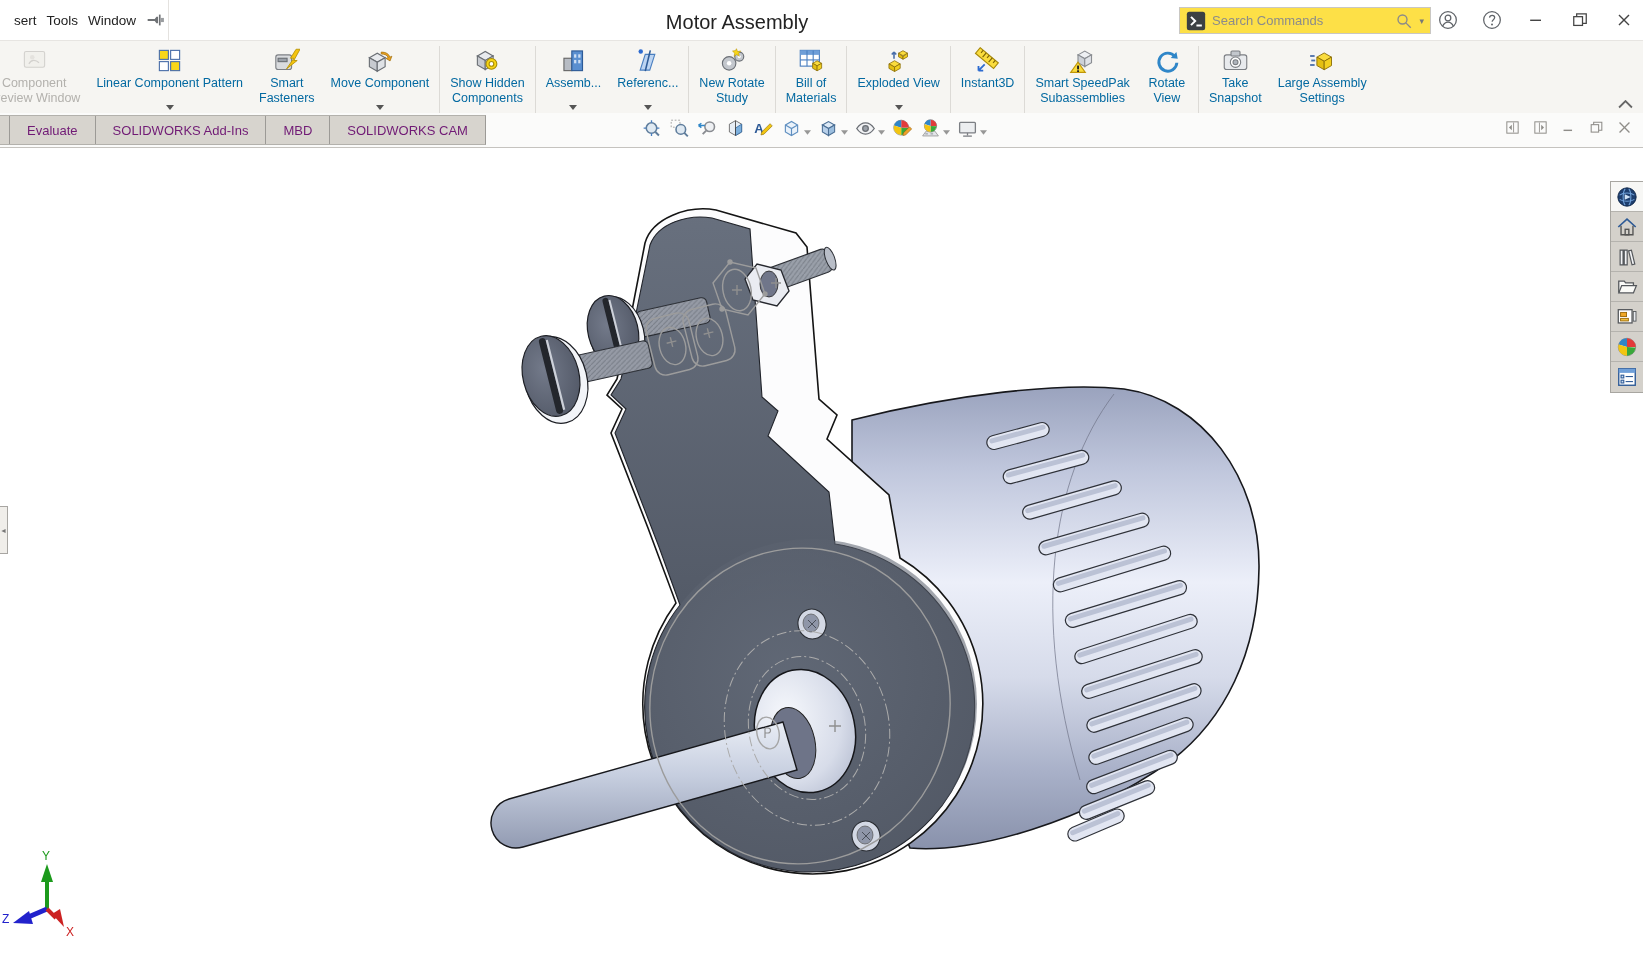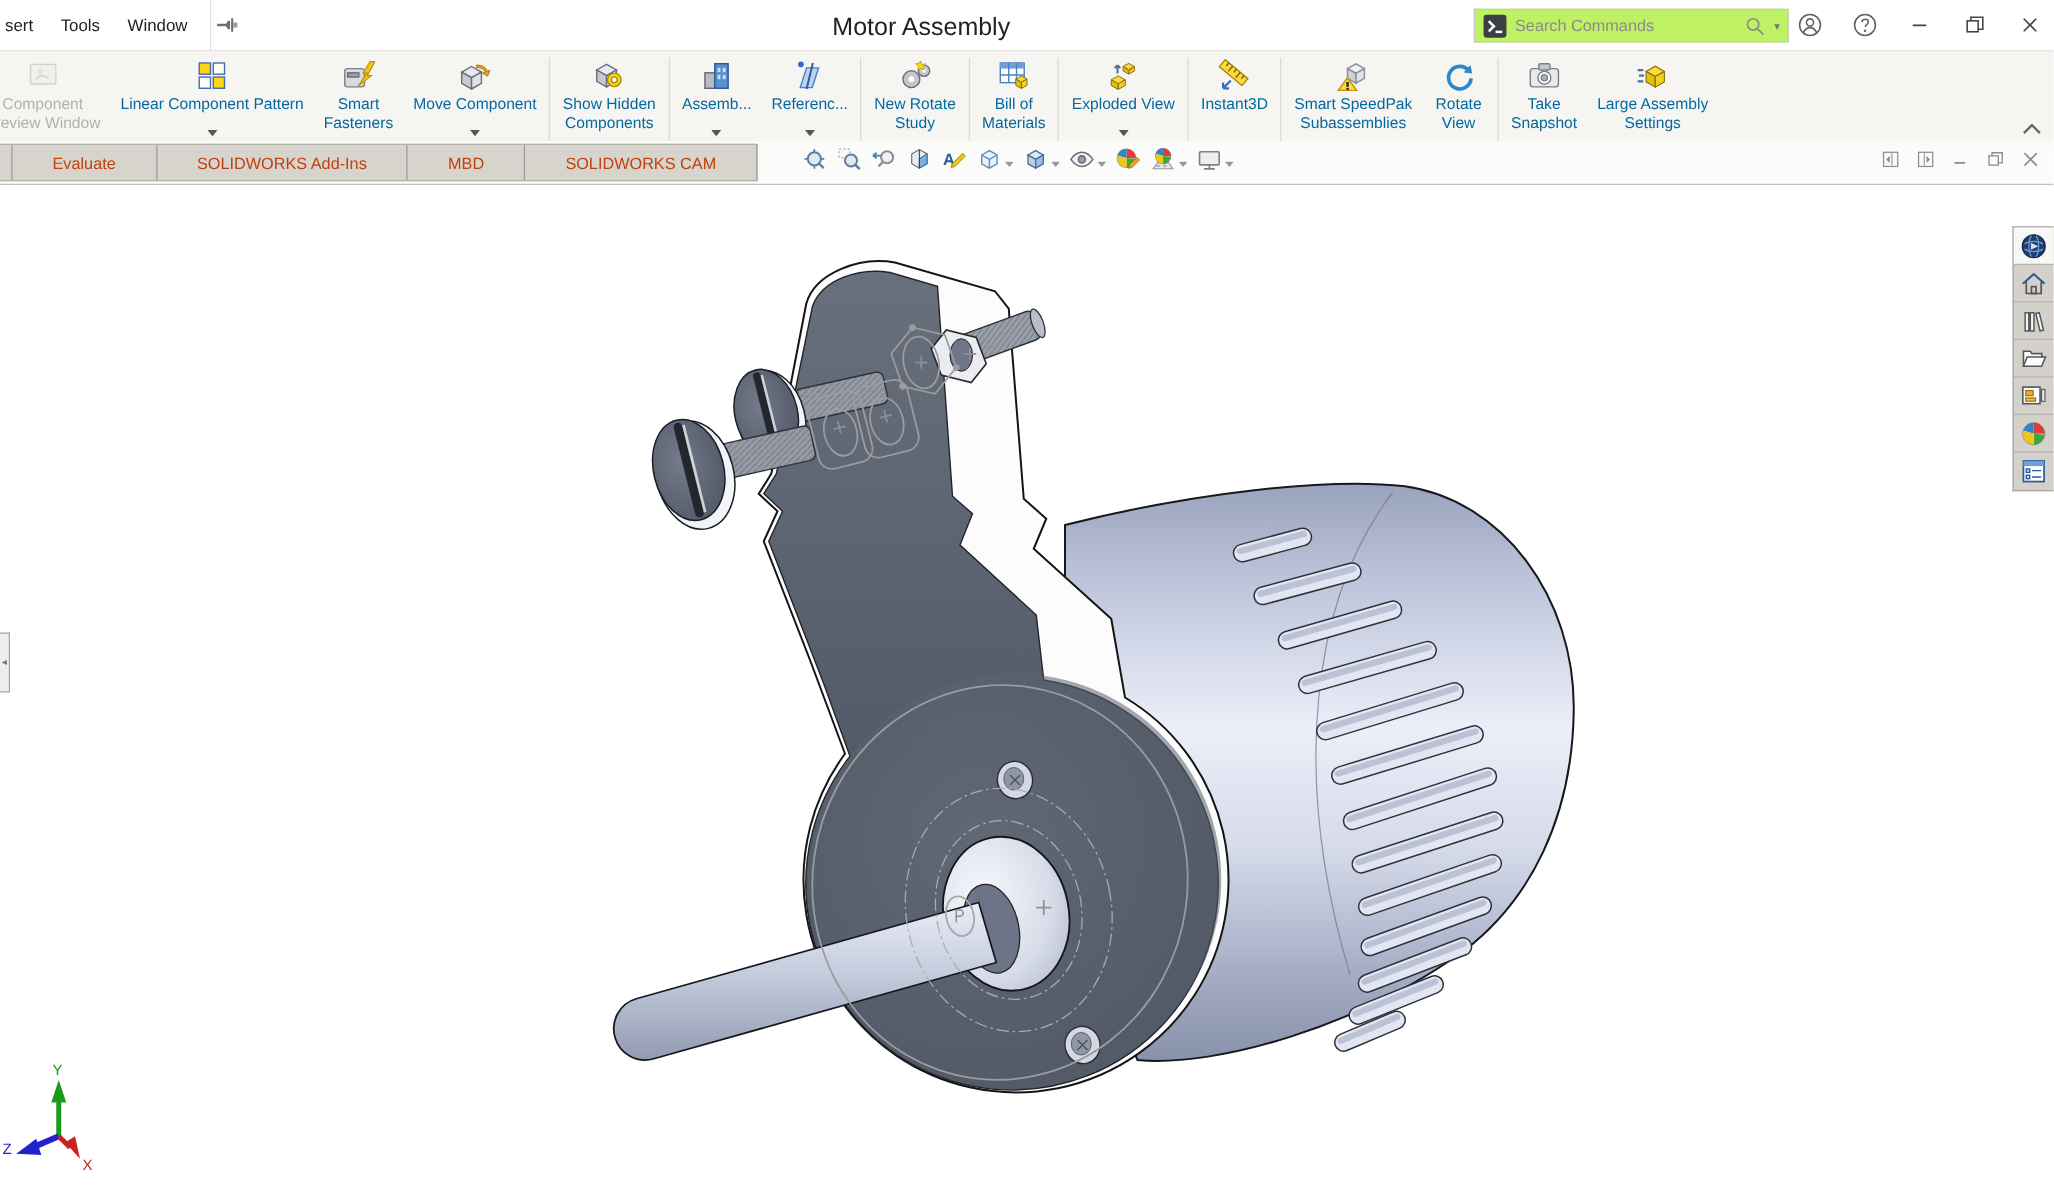--- a/index.html
+++ b/index.html
@@ -2,26 +2,26 @@
 <html><head>
 <meta charset="utf-8">
 <style>
   * { margin:0; padding:0; box-sizing:border-box; }
   html,body { width:1643px; height:956px; overflow:hidden; background:#fff;
     font-family:"Liberation Sans", sans-serif; }
   .app { position:relative; width:1643px; height:956px; background:#fff; }
 
   
   .titlebar { position:absolute; left:0; top:0; width:100%; height:40px; background:#fff; }
-  .menubar { position:absolute; left:0; top:0; height:40px; display:flex; align-items:center; gap:22px; padding-left:4px; }
+  .menubar { position:absolute; left:10px; top:0; height:40px; display:flex; align-items:center; gap:10px; padding-left:4px; }
   .menu-item { font-size:13.5px; color:#222; cursor:default; white-space:nowrap; }
   .pin { width:20px; height:20px; display:inline-block; }
   .menu-divider { position:absolute; left:168px; top:0; width:1px; height:40px; background:#e4e2df; }
   .win-title { position:absolute; left:737px; top:11px; transform:translateX(-50%); font-size:20px; color:#222; white-space:nowrap; }
-  .searchbox { position:absolute; left:1179px; top:7px; width:252px; height:27px; border:1px solid #c9c7c3; background:#bef264; display:flex; align-items:center; padding:0 6px; gap:6px; }
+  .searchbox { position:absolute; left:1179px; top:7px; width:252px; height:27px; border:1px solid #c9c7c3; background:#fde047; display:flex; align-items:center; padding:0 6px; gap:6px; }
   .searchbox input { flex:1; border:none; outline:none; font-size:13px; color:#333; font-family:"Liberation Sans",sans-serif; background:transparent; min-width:0; }
   .searchbox input::placeholder { color:#8b8b8b; }
   .sb-icon { width:20px; height:20px; flex:0 0 auto; }
   .sb-mag { width:18px; height:18px; flex:0 0 auto; }
   .sb-caret { font-size:9px; color:#777; }
   .tb-right { position:absolute; right:8px; top:0; height:40px; display:flex; align-items:center; gap:22px; }
   .tb-btn { width:22px; height:22px; display:inline-flex; align-items:center; justify-content:center; }
   .tb-btn svg { width:20px; height:20px; }
 
   
@@ -33,21 +33,21 @@
   .rib-lines { text-align:center; font-size:12.5px; line-height:15px; color:#0369a1; white-space:nowrap; }
   .rib-item.disabled .rib-lines { color:#b3b1ad; }
   .rib-caret { margin-top:auto; padding-bottom:3px; }
   .rib-caret svg { width:8px; height:5px; }
   .rib-sep { width:1px; background:#dcdad6; margin:5px 2px; }
   .rib-chevron { position:absolute; right:10px; top:95px; width:15px; height:9px; cursor:pointer; }
 
   
   .tabrow { position:absolute; left:0; top:113px; width:100%; height:34px; background:#fbfbfa; }
   .tabs { position:absolute; left:0; top:2px; height:30px; display:flex; background:#d7d4ce; border-top:1px solid #b3b1ac; border-bottom:1px solid #b3b1ac; border-right:1px solid #9c9a96; padding-left:9px; }
-  .tab { font-size:13px; color:#c2410c; display:flex; align-items:center; padding:0 32px; border-left:1px solid #9c9a96; cursor:pointer; white-space:nowrap; }
+  .tab { font-size:13px; color:#701a75; display:flex; align-items:center; padding:0 17px; border-left:1px solid #9c9a96; cursor:pointer; white-space:nowrap; }
   .hud { position:absolute; left:640px; top:4px; height:26px; display:flex; align-items:center; gap:5px; }
   .hud-btn { display:flex; align-items:center; gap:2px; cursor:pointer; padding:1px; }
   .hud-btn svg.ic { width:21px; height:21px; }
   .hud-caret svg { width:7px; height:5px; }
   .doc-controls { position:absolute; right:10px; top:6px; display:flex; align-items:center; gap:11px; }
   .doc-controls .dc { width:17px; height:17px; cursor:pointer; }
   .doc-controls .dc svg { width:17px; height:17px; }
 
   
   .viewport { position:absolute; left:0; top:147px; width:1643px; height:809px; background:#fff; border-top:1px solid #c5c3bf; }

